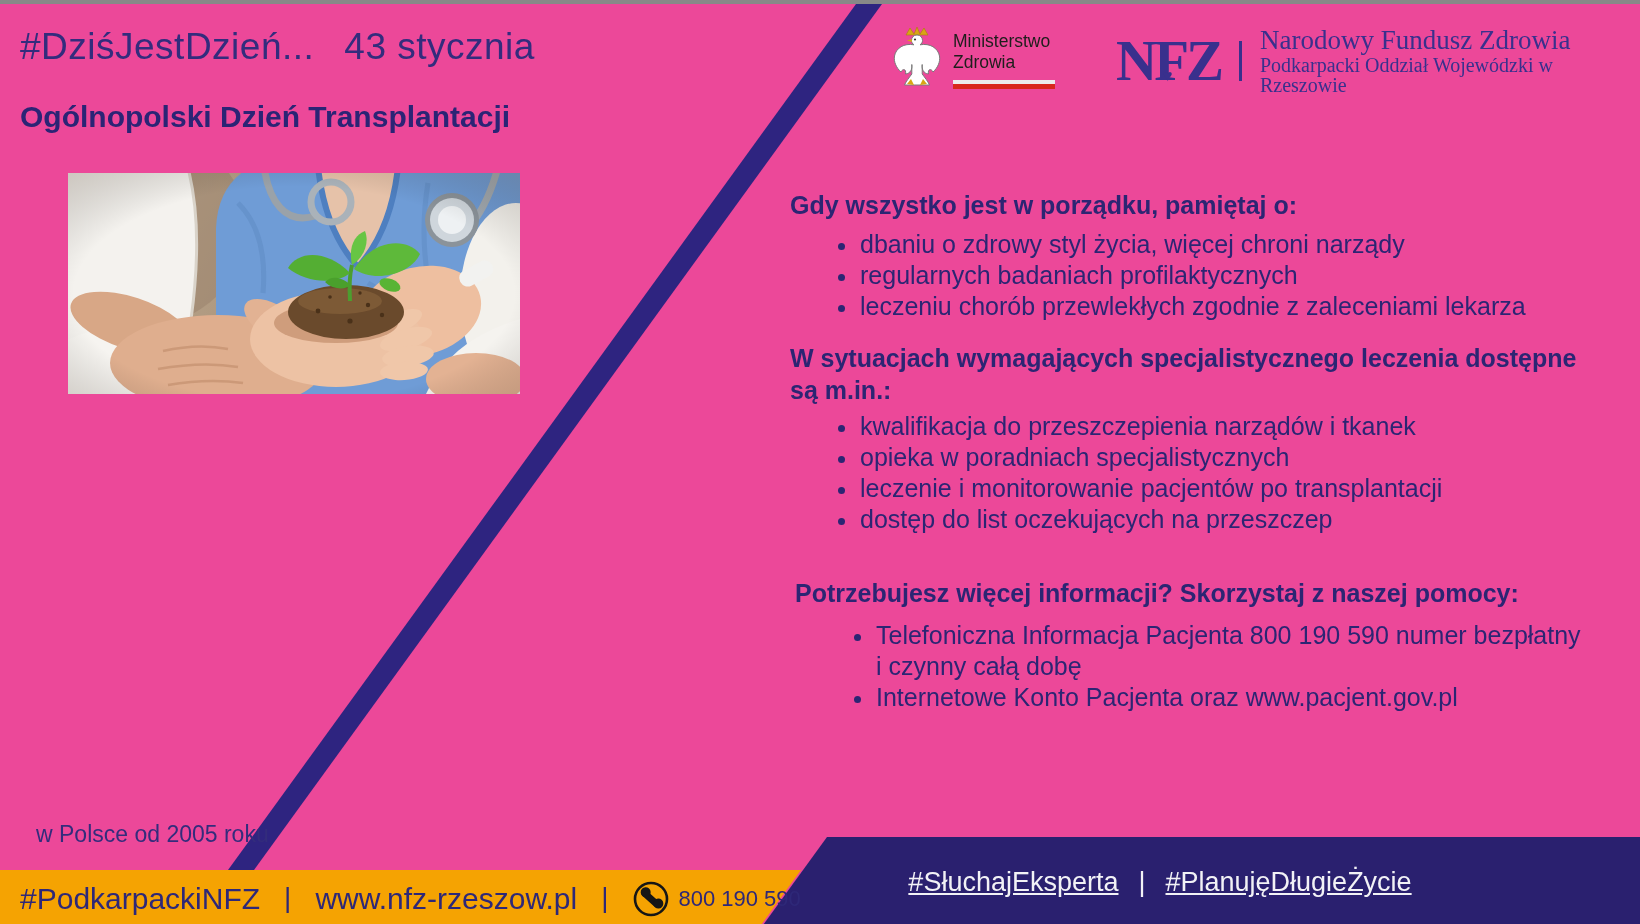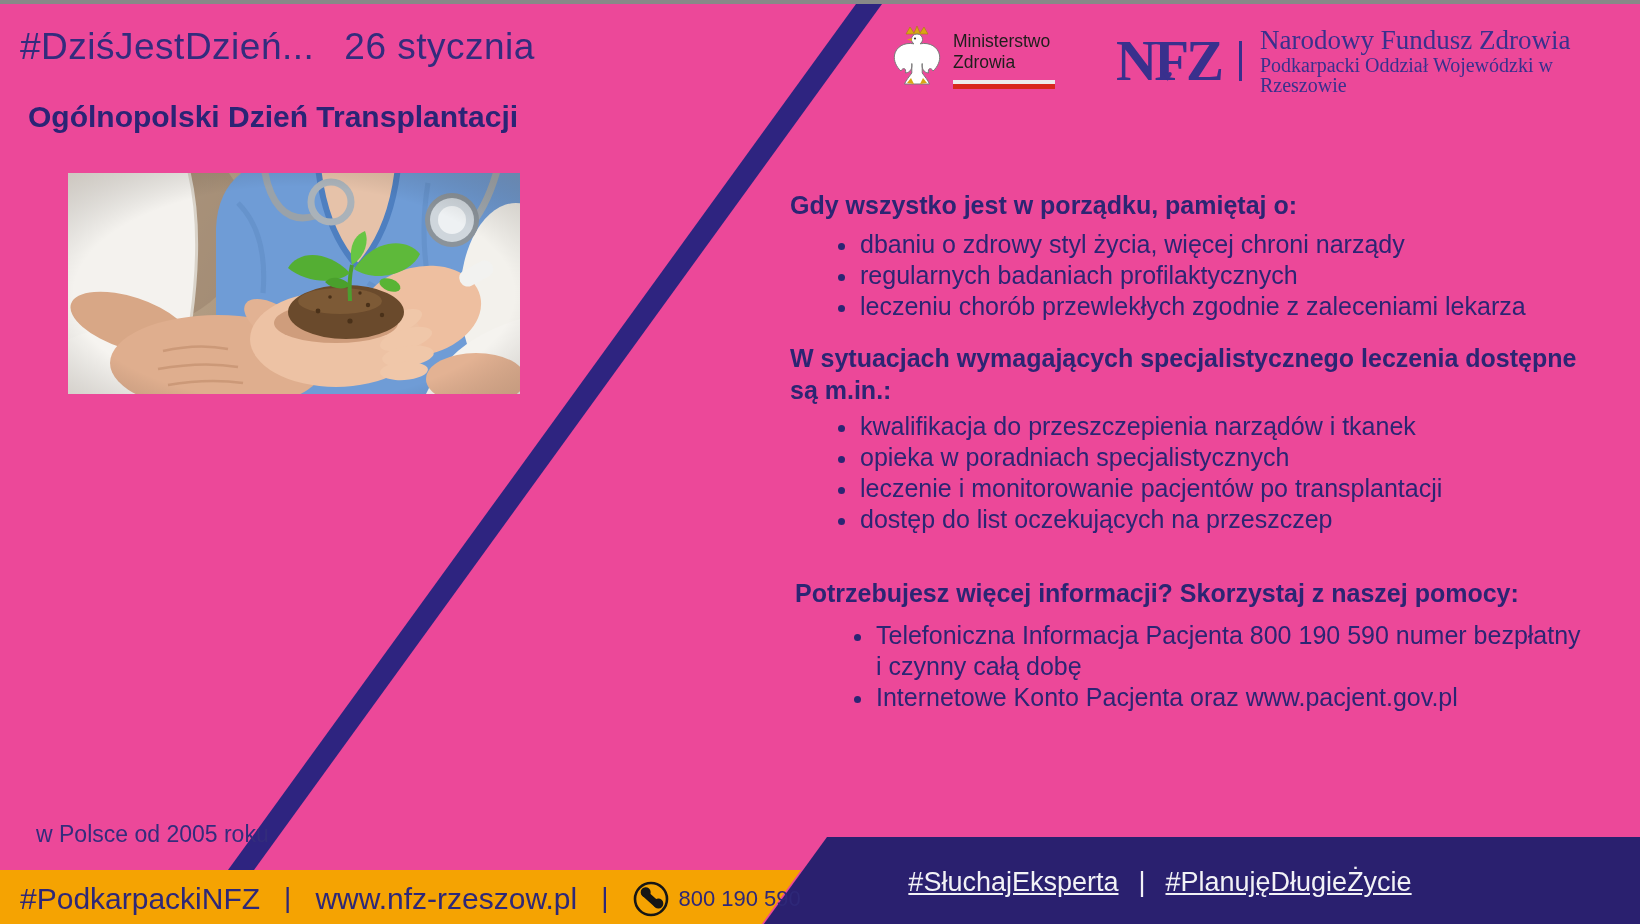--- a/index.html
+++ b/index.html
@@ -4,23 +4,23 @@
 <style>
   html,body{margin:0;padding:0;background:#888;}
   .canvas{
     position:relative;width:1640px;height:924px;background:#ec4899;
     overflow:hidden;font-family:"Liberation Sans",sans-serif;margin:4px auto;
   }
   .shapes{position:absolute;inset:0;z-index:1;}
   
   .h1row{position:absolute;left:20px;top:22px;display:flex;gap:30px;align-items:baseline;
     font-size:37px;color:#332c7d;letter-spacing:.5px;z-index:2;}
-  .h2{position:absolute;left:28px;top:96px;font-size:30px;font-weight:bold;color:#2b2475;z-index:2;}
-  
-  .mz-logo{position:absolute;left:891px;top:18px;display:flex;gap:10px;align-items:center;z-index:2;}
+  .h2{position:absolute;left:20px;top:96px;font-size:30px;font-weight:bold;color:#2b2475;z-index:2;}
+  
+  .mz-logo{position:absolute;left:891px;top:18px;display:flex;gap:10px;align-items:flex-end;z-index:2;}
   .mz-text{font-size:17.5px;line-height:21px;color:#1e1e1c;padding-top:9px;}
   .mz-flag{margin-top:7px;width:102px;}
   .mz-flag .w{height:4px;background:#ececec;}
   .mz-flag .r{height:5px;background:#d8271c;}
   .nfz-logo{position:absolute;left:1116px;top:22px;display:flex;align-items:center;gap:18px;z-index:2;
     font-family:"Liberation Serif",serif;color:#39308d;}
   .nfz-mark{font-size:57px;font-weight:bold;letter-spacing:-3px;line-height:50px;position:relative;}
   .nfz-heart{position:absolute;left:47px;top:15px;font-size:16px;letter-spacing:0;}
   .nfz-divider{width:3px;height:40px;background:#39308d;}
   .nfz-name{font-size:27px;line-height:29px;}
@@ -56,21 +56,21 @@
 <div class="canvas">
 
   <svg class="shapes" width="1640" height="924" viewBox="0 0 1640 924">
     <polygon points="856,0 882,0 254,866 228,866" fill="#2e2480"></polygon>
     <polygon points="827,833 1640,833 1640,924 761,924" fill="#2a206f"></polygon>
     <polygon points="0,866 801,866 759,924 0,924" fill="#f5a302"></polygon>
   </svg>
 
   <div class="h1row">
     <span>#DziśJestDzień...</span>
-    <span>26 stycznia</span>
+    <span>43 stycznia</span>
   </div>
   <div class="h2">Ogólnopolski Dzień Transplantacji</div>
 
   <div class="mz-logo">
     <svg width="52" height="64" viewBox="0 0 52 64">
       <path d="M15 10 L19 3 L23 9 L26 2 L29 9 L33 3 L37 10 Z" fill="#d9a514" stroke="#a87c0d" stroke-width="0.6"></path>
       <path d="M26 10 C22.5 10 20.5 12.5 20.5 15.5 C20.5 17.5 21.5 18.8 23 19.8
                C13 18 5 23 3.5 31 C2.5 37 5.5 43 10 47 C11.5 43.5 15.5 43.5 14.5 49
                C19.5 48.5 21.5 44 20.8 39.5 L20.8 49 C18 53 15.5 55.5 13.5 60
                L38.5 60 C36.5 55.5 34 53 31.2 49 L31.2 39.5 C30.5 44 32.5 48.5 37.5 49

